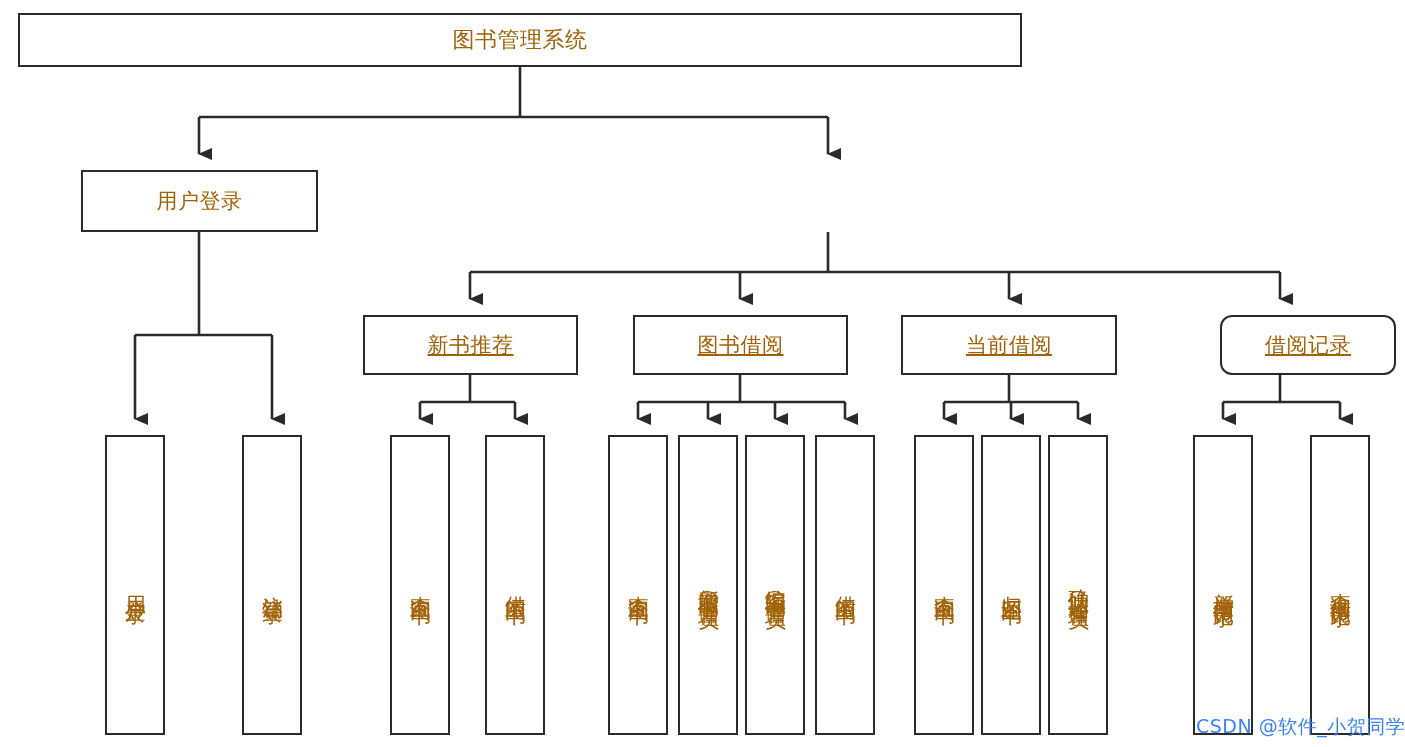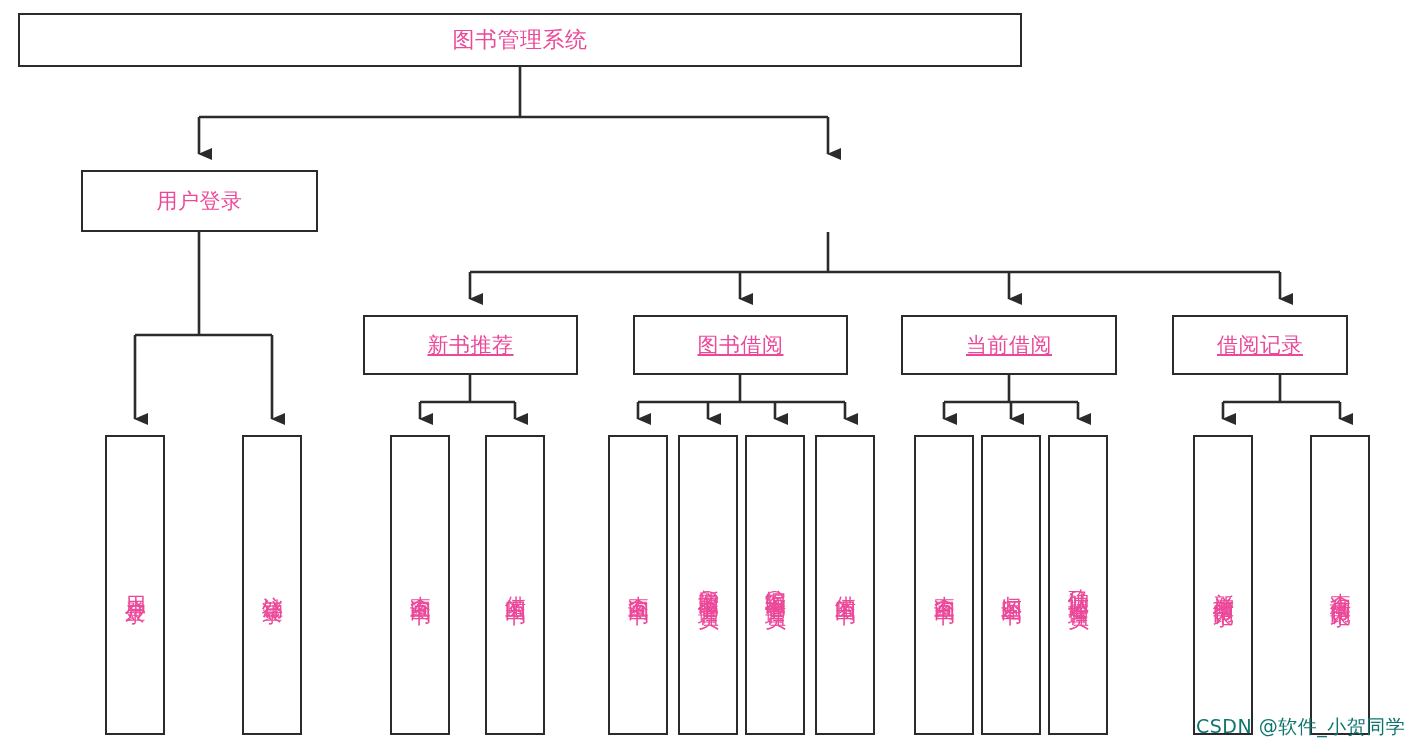--- a/index.html
+++ b/index.html
@@ -34,21 +34,21 @@
     border: 2.5px solid #2b2b2b;
     display: flex;
     align-items: center;
     justify-content: center;
     z-index: 2;
   }
   .node-label {
     font-size: 21px;
     line-height: 1.18;
     letter-spacing: 0.5px;
-    color: #ec4899;
+    color: #a16207;
     text-align: center;
     white-space: nowrap;
   }
   .node.vertical .node-label {
     writing-mode: vertical-rl;
     text-orientation: upright;
     letter-spacing: 3px;
     font-size: 21px;
     white-space: normal;
   }
@@ -56,21 +56,21 @@
     align-items: center;
     justify-content: center;
     padding: 6px 0;
   }
   .node.lvl0 .node-label { font-size: 22px; }
   .node.lvl1 .node-label { font-size: 21px; }
   .node.lvl2 .node-label { font-size: 21px; text-decoration: underline; }
   .watermark {
     position: absolute;
     font-size: 19px;
-    color: #0f766e;
+    color: #3b82f6;
     letter-spacing: 0.5px;
     white-space: nowrap;
     z-index: 5;
     font-family: "DejaVu Sans", "Liberation Sans", sans-serif;
   }
 </style>
 </head>
 <body>
 
 <div id="canvas">
@@ -139,21 +139,21 @@
   </div>
 
   <div class="node lvl2" style="left:901px; top:315px; width:216px; height:60px;">
     <span class="node-label">当前借阅</span>
   </div>
 
   <div class="node lvl2" style="left:633px; top:315px; width:215px; height:60px;">
     <span class="node-label">图书借阅</span>
   </div>
 
-  <div class="node lvl2" style="left:1172px; top:315px; width:176px; height:60px;">
+  <div class="node lvl2" style="left:1220px; top:315px; width:176px; height:60px;border-radius:12px;">
     <span class="node-label">借阅记录</span>
   </div>
 
   <div class="node vertical" style="left:105px; top:435px; width:60px; height:300px;">
     <span class="node-label">用户登录</span>
   </div>
 
   <div class="node vertical" style="left:242px; top:435px; width:60px; height:300px;">
     <span class="node-label">注销登录</span>
   </div>

